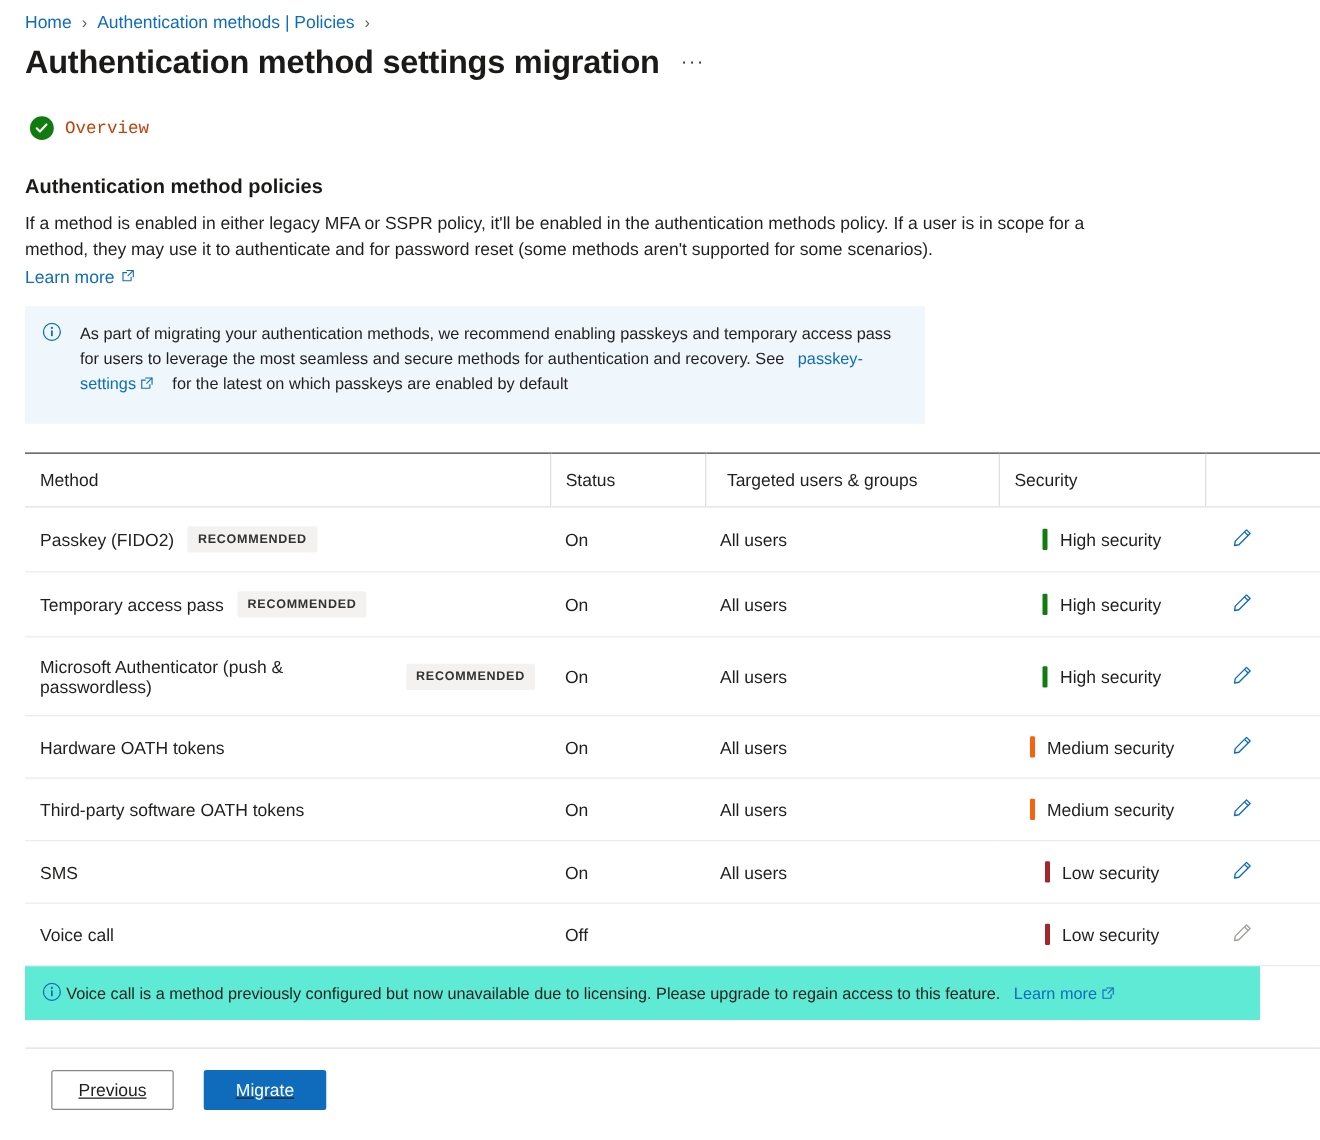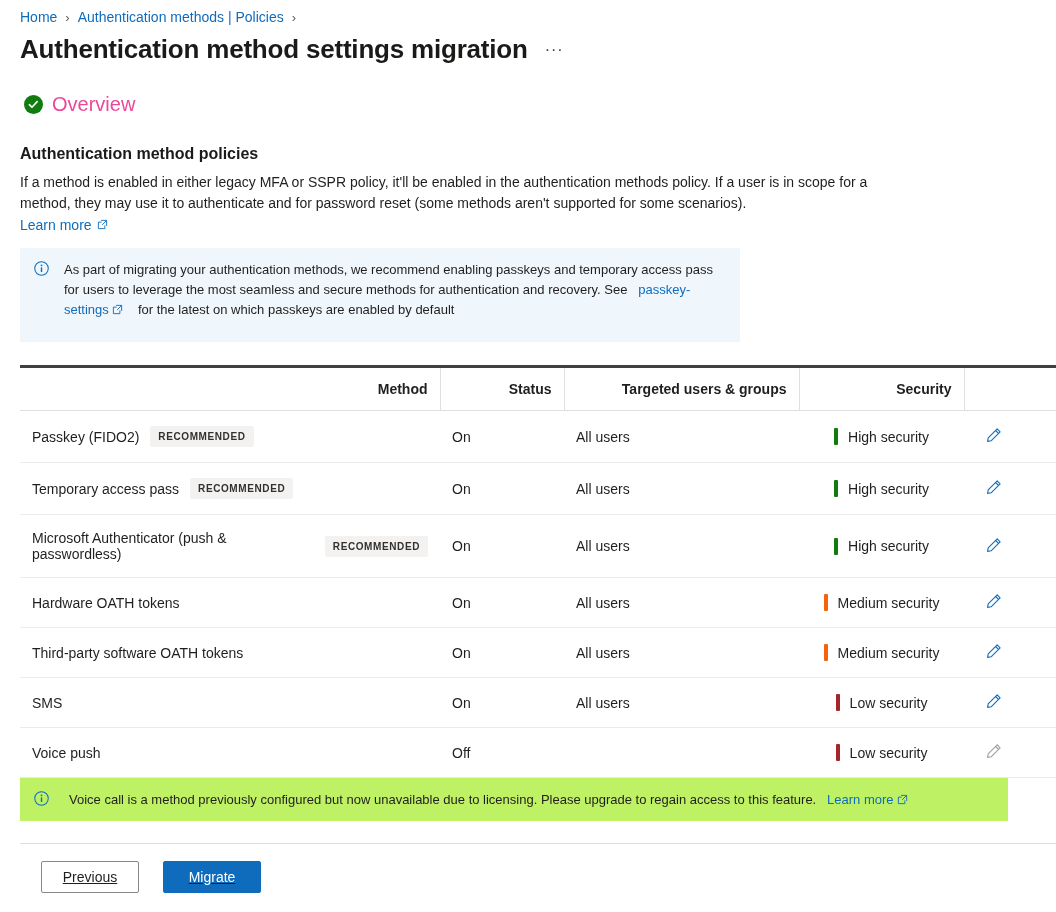--- a/index.html
+++ b/index.html
@@ -66,22 +66,23 @@
   }
   .step {
     display: flex;
     align-items: center;
     gap: 9px;
     padding: 0 4px 9px 4px;
     cursor: pointer;
     position: relative;
   }
   .step-label {
-    font-size: 20px;
-    color: #ec4899;
+    font-size: 14px;
+    color: #c2410c;
+    font-family: Liberation Mono, monospace;
   }
   .step.active .step-label { font-weight: 400; }
   .step.active::after {
     content: "";
     position: absolute;
     left: 0; right: 0; bottom: 0;
     height: 2px;
     background: #0f548c;
   }
   .step-icon-done {
@@ -156,27 +157,27 @@
   .table-wrap {
     margin: 23px 0 0 20px;
     width: 1036px;
   }
   table.methods {
     border-collapse: collapse;
     width: 1036px;
     font-size: 14px;
   }
   table.methods thead th {
-    text-align: right;
-    font-weight: 700;
+    text-align: left;
+    font-weight: 400;
     color: #201f1e;
     font-size: 14px;
     padding: 13px 12px 13px 12px;
     border-bottom: 1px solid #e1dfdd;
-    border-top: 3px solid #404040;
+    border-top: 1px solid #404040;
     background: #ffffff;
   }
   table.methods thead th.col-method { width: 420px; }
   table.methods thead th.col-status { width: 124px; margin-left: 32px; }
   table.methods thead th.col-targeted { width: 235px; padding-left: 17px; }
   table.methods thead th.col-security { width: 165px; }
   table.methods thead th.col-action { width: 92px; }
 
   table.methods thead th + th { border-left: 1px solid #e1dfdd; }
 
@@ -223,24 +224,24 @@
     cursor: pointer;
     display: inline-block;
     line-height: 0;
   }
   .pencil.disabled { cursor: default; opacity: 1; }
 
   
   .row-note {
     margin: 0 0 0 20px;
     width: 988px;
-    background: #bef264;
-    display: flex;
-    align-items: center;
-    gap: 20px;
+    background: #5eead4;
+    display: flex;
+    align-items: center;
+    gap: 4px;
     padding: 12px 14px;
     font-size: 13px;
     color: #201f1e;
   }
 
   
   .footer-sep {
     margin: 22px 0 0 20px;
     width: 1036px;
     height: 1px;
@@ -466,21 +467,21 @@
               </div>
             </td>
             <td class="edit-cell"><span class="pencil"><svg width="16" height="16" viewBox="0 0 16 16">
                   <path d="M11.2 1.9 L14.1 4.8 L5.1 13.8 L1.6 14.4 L2.2 10.9 Z" fill="none" stroke="#0f6cbd" stroke-width="1.1" stroke-linejoin="round"></path>
                   <path d="M9.6 3.5 L12.5 6.4" fill="none" stroke="#0f6cbd" stroke-width="1.1"></path>
                 </svg></span></td>
           </tr>
           <tr>
             <td>
               <div class="method-cell">
-                <span>Voice push</span>
+                <span>Voice call</span>
               </div>
             </td>
             <td>Off</td>
             <td></td>
             <td>
               <div class="sec-cell">
                 <span class="sec-bar" style="background: rgb(164, 38, 44);"></span>
                 <span>Low security</span>
               </div>
             </td>

